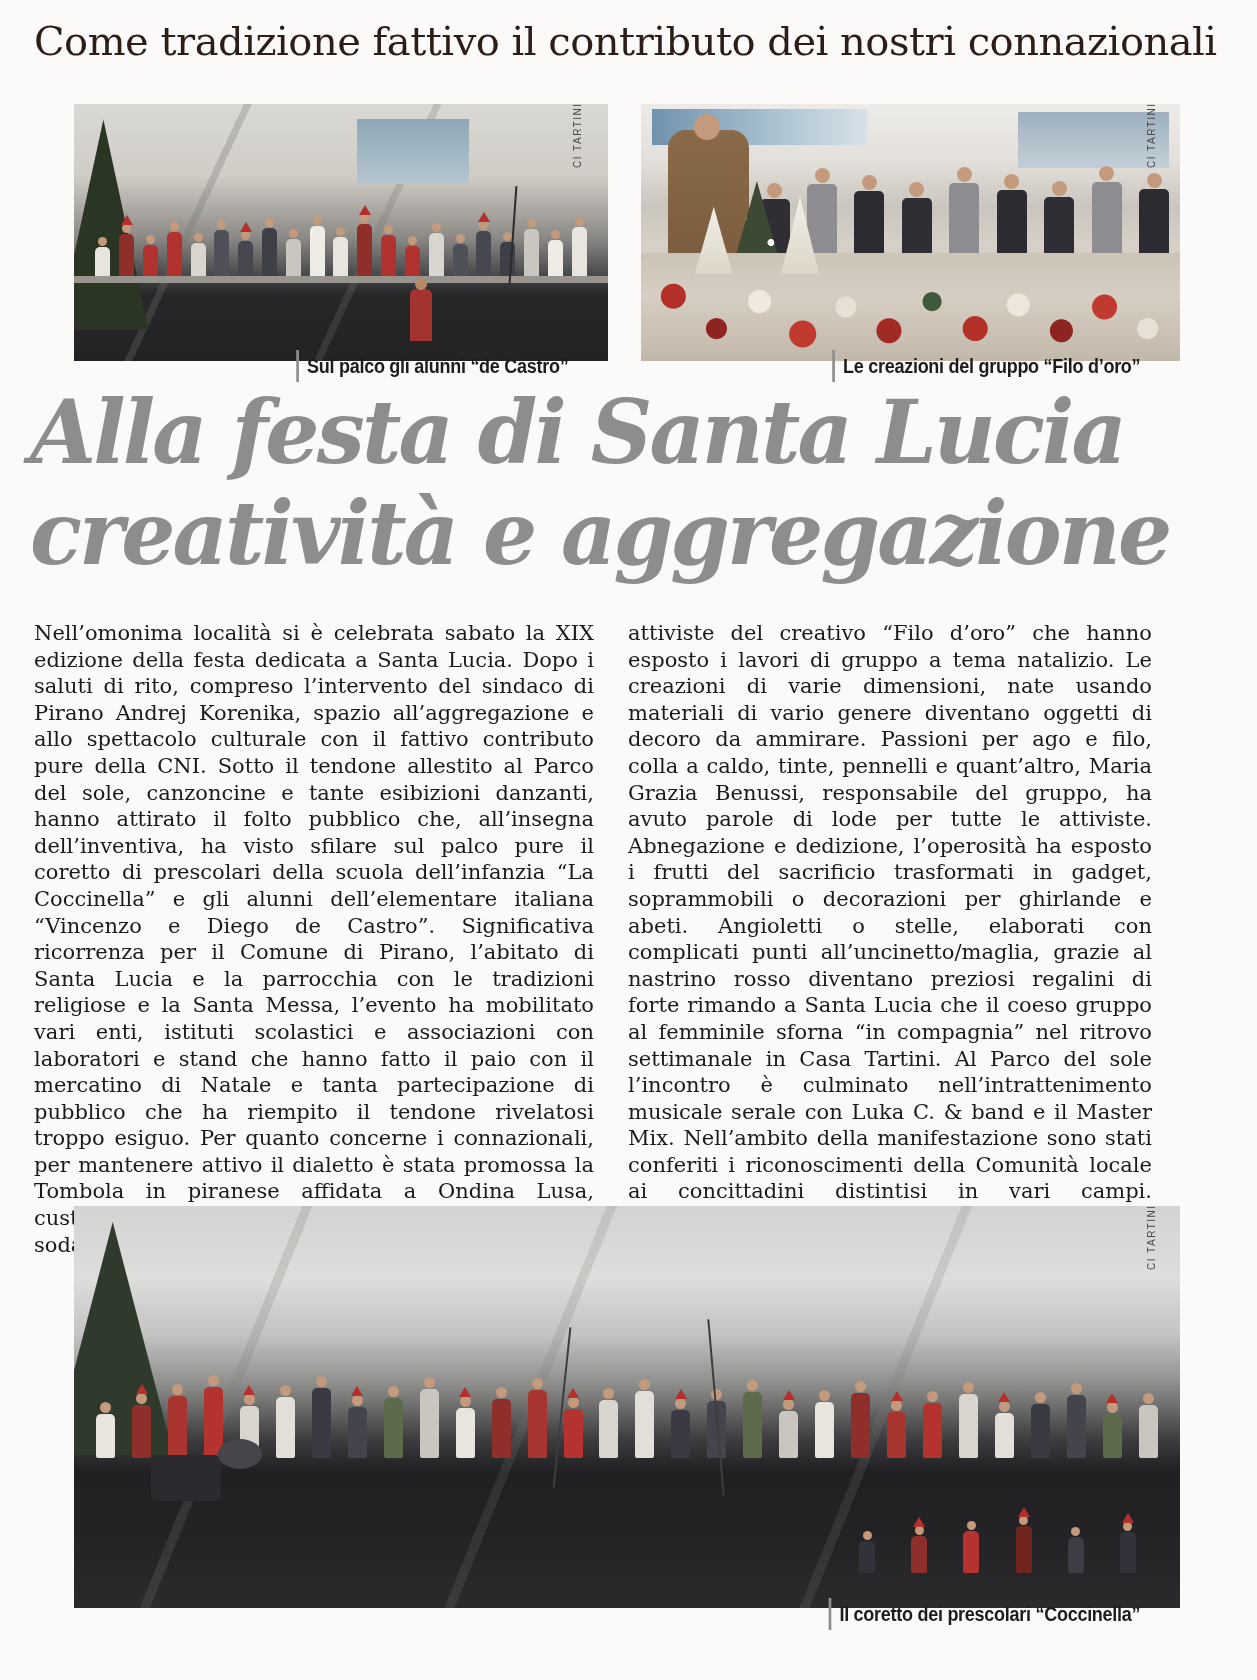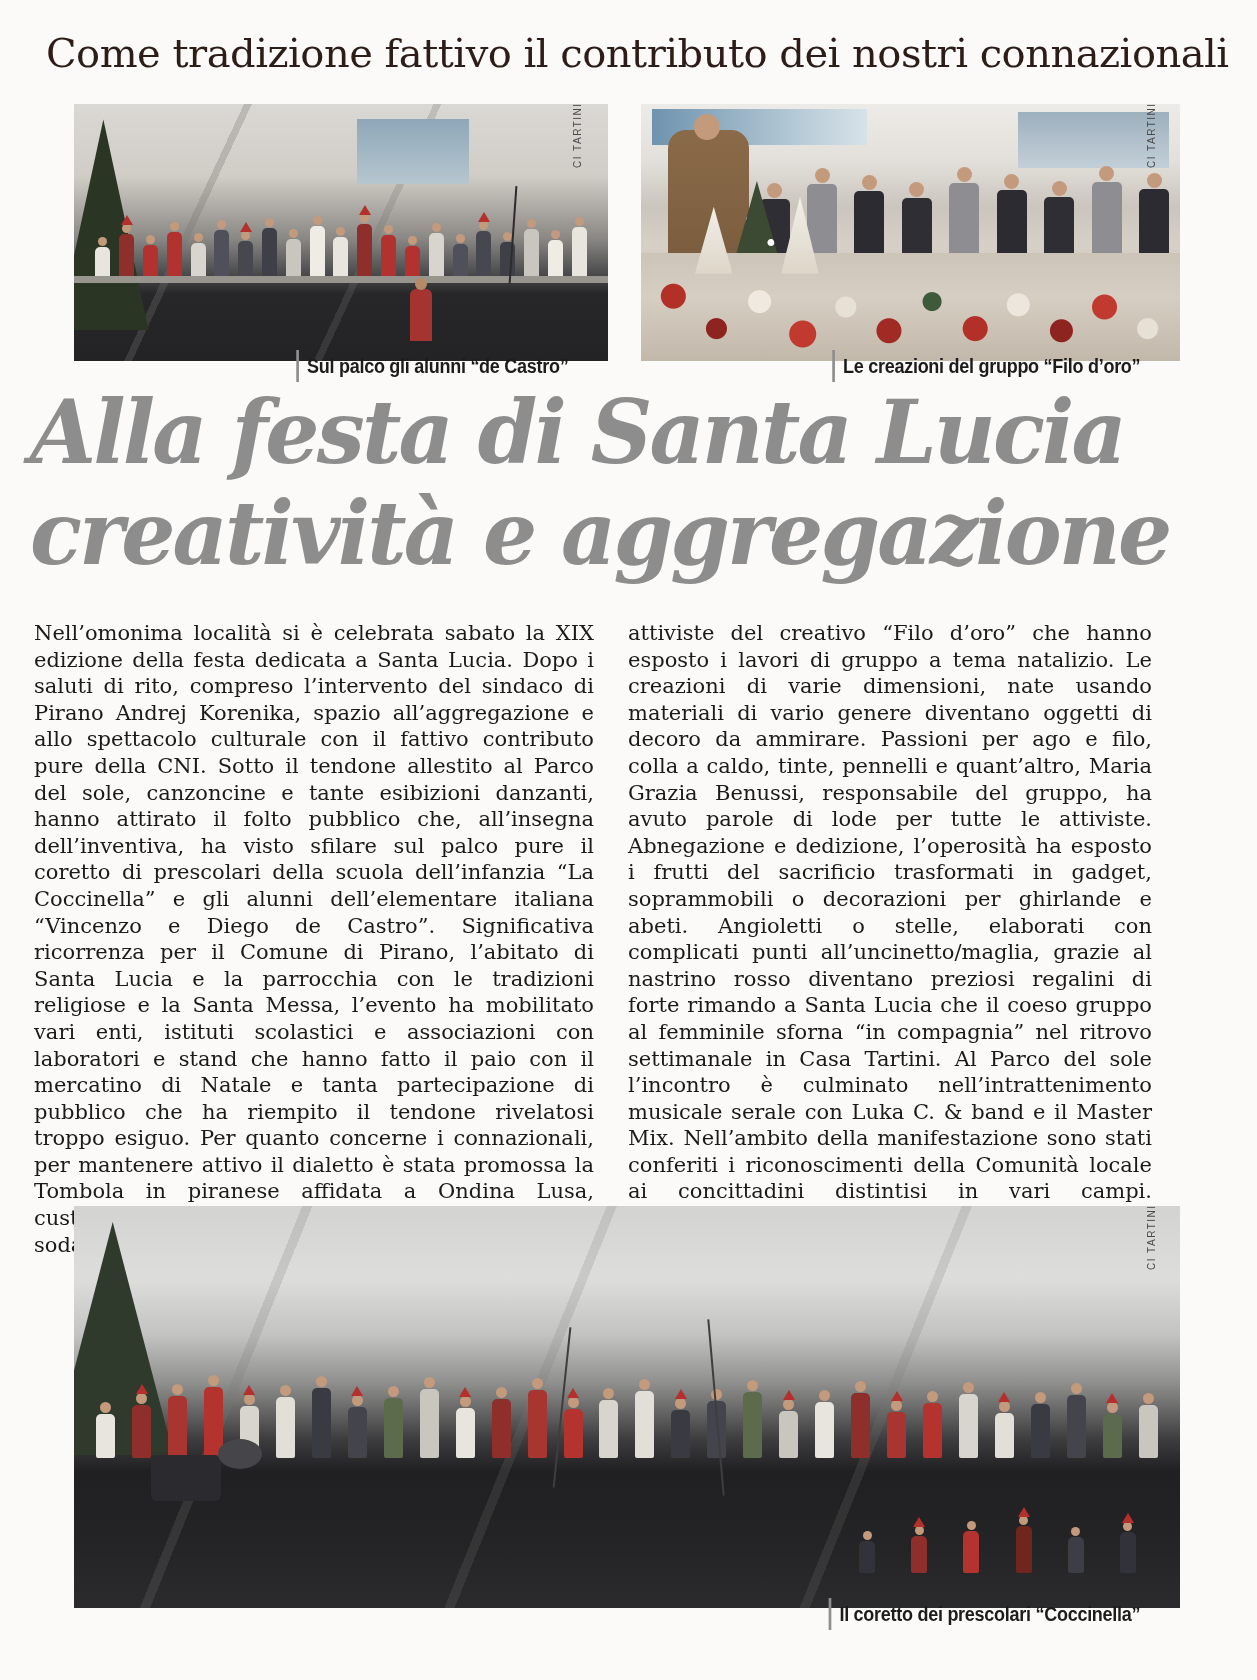--- a/index.html
+++ b/index.html
@@ -1,19 +1,19 @@
 <!DOCTYPE html>
 <html lang="it"><head>
 <meta charset="utf-8">
 <style>
   html,body{margin:0;padding:0;background:#e8e8e8;}
   .page{position:relative;width:1257px;height:1680px;background:#fbfaf8;margin:0 auto;overflow:hidden;font-family:"DejaVu Serif",serif;}
 
   
-  .kicker{position:absolute;left:34px;top:18px;margin:12px;font-size:40px;font-weight:400;color:#2d1d18;letter-spacing:-0.5px;white-space:nowrap;font-family:"DejaVu Serif",serif;}
+  .kicker{position:absolute;left:34px;top:18px;margin:0;font-size:40px;font-weight:400;color:#2d1d18;letter-spacing:-0.5px;white-space:nowrap;font-family:"DejaVu Serif",serif;}
 
   
   .photo{position:absolute;overflow:hidden;background:#cfcecb;}
   .photo1{left:34px;top:88px;width:534px;height:257px;
     background:
       linear-gradient(115deg, transparent 0 26%, rgba(115,115,110,.30) 26% 27.2%, transparent 27.2% 55%, rgba(115,115,110,.26) 55% 56.2%, transparent 56.2%),
       linear-gradient(to bottom,#dad8d4 0%,#d0cdc7 28%,#a9a6a1 42%,#8b8985 52%,#4b4b4d 66%,#272729 74%,#232325 100%);}
   .photo2{left:601px;top:88px;width:539px;height:257px;
     background:linear-gradient(to bottom,#edebe7 0%,#e3e0db 22%,#cac5bd 40%,#d7d0c7 55%,#d0c6bb 72%,#c7bdb3 100%);}
   .photo3{left:34px;top:1190px;width:1106px;height:402px;

